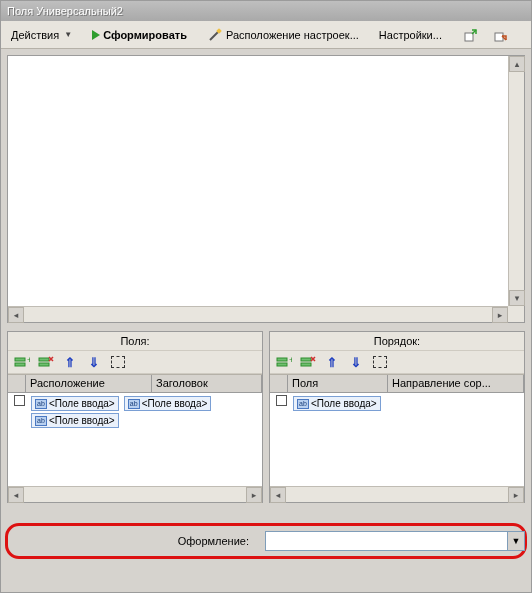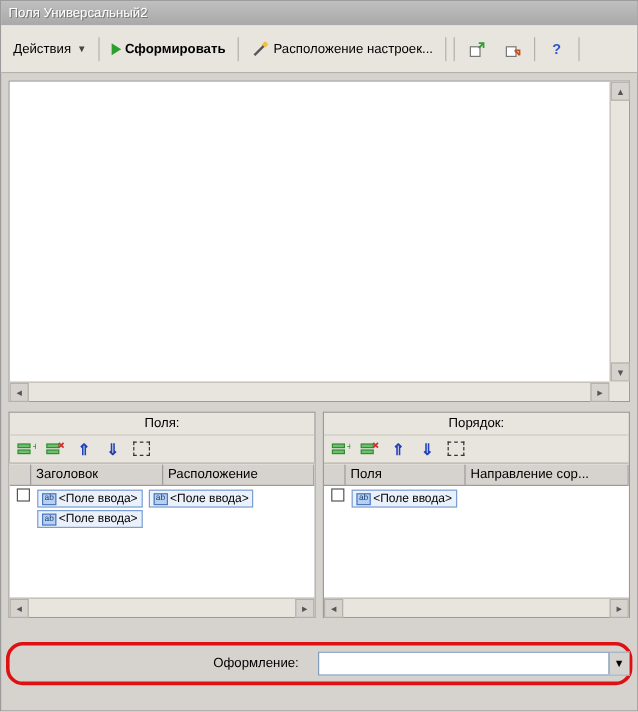--- a/index.html
+++ b/index.html
@@ -24,21 +24,21 @@
     height: 20px;
     background: linear-gradient(#bfbfbf,#a9a9a9);
     color: #fff;
     display: flex;
     align-items: center;
     padding: 0 6px;
     font-size: 11px;
     text-shadow: 1px 1px 0 #777;
   }
   .toolbar {
-    height: 40px;
+    height: 28px;
     background: #e8e5de;
     border-bottom: 1px solid #b5b1a8;
     display: flex;
     align-items: center;
     padding: 0 4px;
     gap: 2px;
   }
   .tbtn {
     height: 22px;
     padding: 0 5px;
@@ -191,20 +191,23 @@
       <span class="icon16">
         <svg width="14" height="14">
             <line x1="2" y1="12" x2="10" y2="4" stroke="#555" stroke-width="2"></line>
             <circle cx="11" cy="3" r="2" fill="#f0c040"></circle>
             <path d="M11 0 L12 2 L14 3 L12 4 L11 6 L10 4 L8 3 L10 2 Z" fill="#f0c040"></path>
           </svg>
       </span>
       <span>Расположение настроек...</span>
     </div>
     <div class="sep"></div>
+    <div class="tbtn">
+      <span>Настройки...</span>
+    </div>
     <div class="sep"></div>
     <div class="tbtn">
       <span class="icon16">
         <svg width="14" height="14">
             <rect x="2" y="5" width="8" height="8" fill="#fff" stroke="#777"></rect>
             <path d="M9 2 L13 2 L13 6" fill="none" stroke="#2e9e2e" stroke-width="1.5"></path>
             <path d="M13 2 L9 6" stroke="#2e9e2e" stroke-width="1.5"></path>
           </svg>
       </span>
     </div>
@@ -264,22 +267,22 @@
           <div class="ico-btn ar-dn">
               <span>⇓</span>
             </div>
           <div class="ico-btn">
               <span class="dashed-box"></span>
             </div>
         </div>
         <div class="grid-wrap">
           <div class="grid-head">
             <div class="gh-chk"></div>
+            <div class="gh-cell" style="flex:1">Расположение</div>
             <div class="gh-cell" style="width:110px">Заголовок</div>
-            <div class="gh-cell" style="flex:1">Расположение</div>
           </div>
           <div class="grid-row">
             <div class="chkcell">
                 <div class="chk"></div>
               </div>
             <div style="flex:1">
               <span class="token">
                   <span class="tk-ico">ab</span>
                   <span>&lt;Поле ввода&gt;</span>
                 </span>

